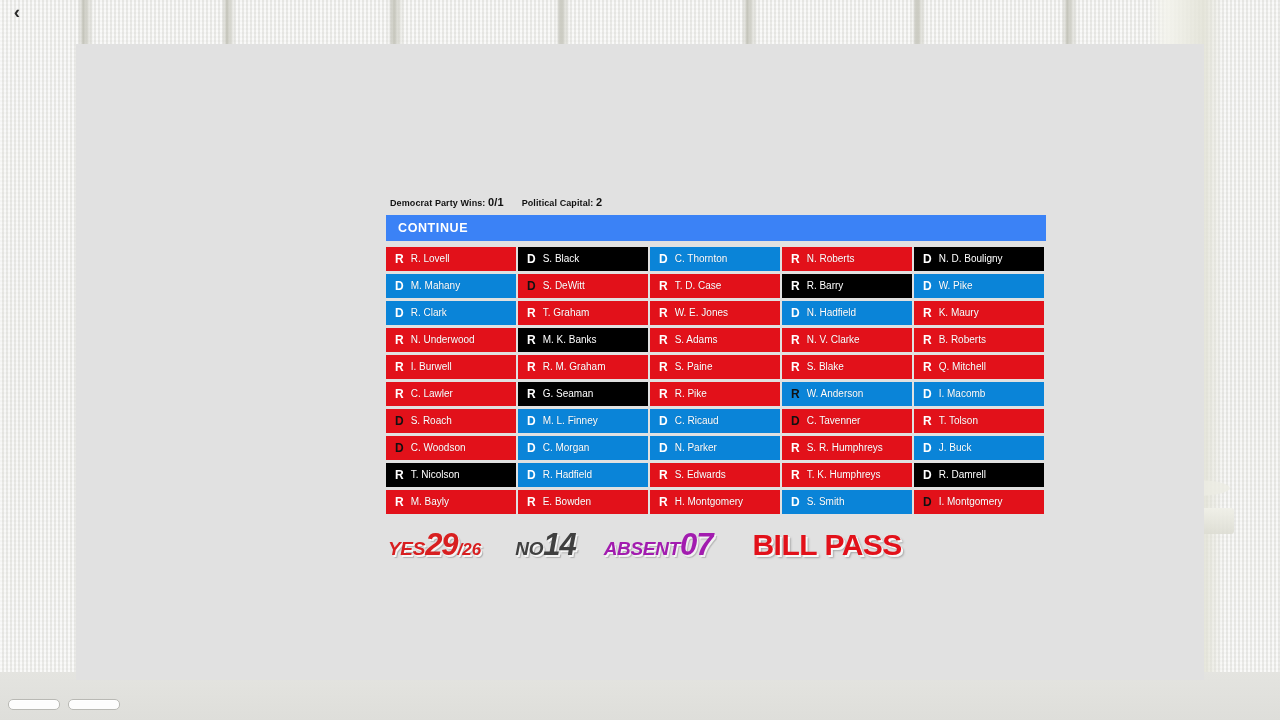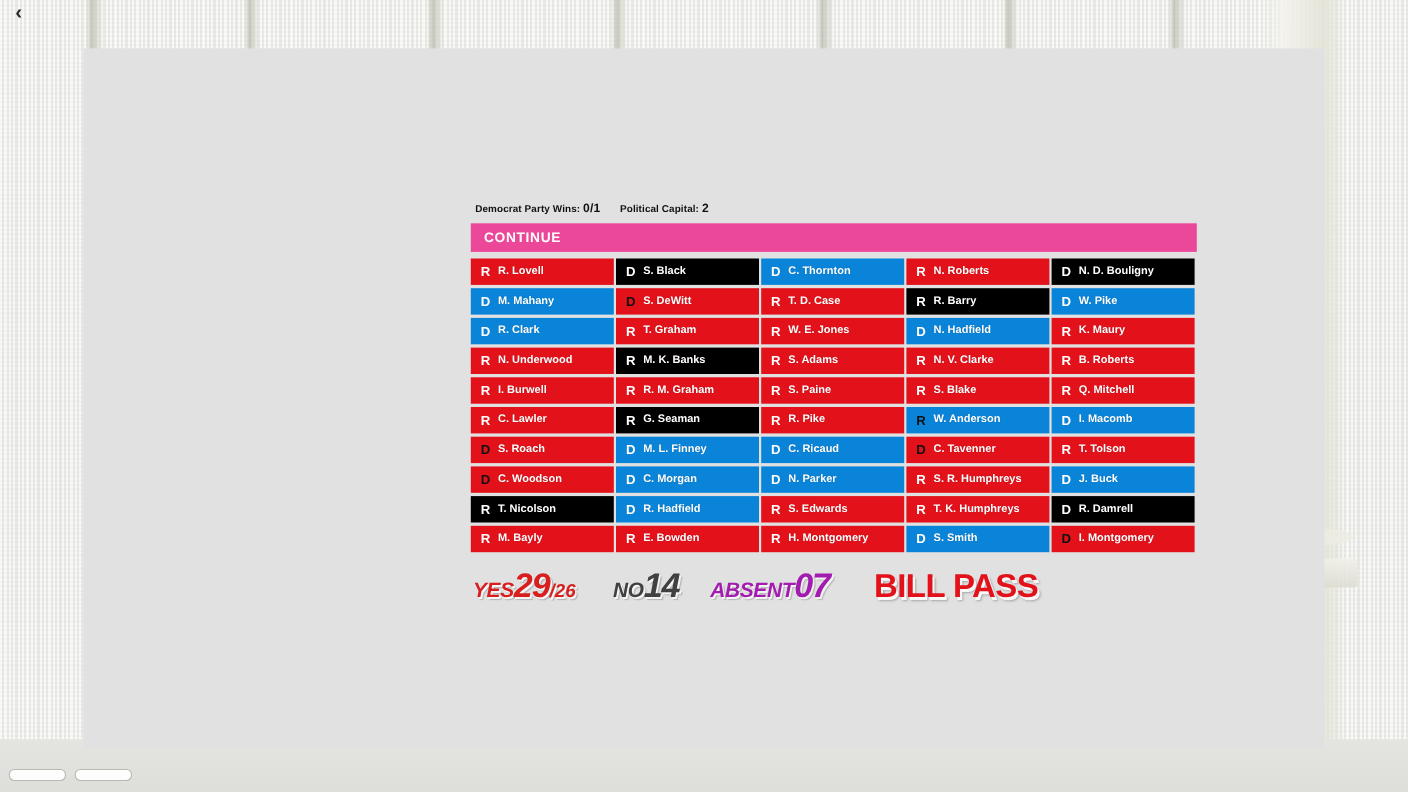--- a/index.html
+++ b/index.html
@@ -35,37 +35,37 @@
   
   #bottom-bars{position:absolute;left:8px;bottom:10px;display:flex;gap:8px;}
   .pill{width:50px;height:9px;border-radius:5px;background:#fdfdfd;
       border:1px solid #b9b9b4;box-shadow:inset 0 1px 0 #fff;}
 
   
   #panel{position:absolute;left:76px;top:44px;width:1128px;height:636px;
       background:#e1e1e1;}
 
   
-  #board{position:absolute;left:310px;top:140px;width:660px;margin-left:42px;}
+  #board{position:absolute;left:310px;top:152px;width:660px;}
 
   #meta{display:flex;gap:18px;align-items:baseline;
       font-size:9px;font-weight:bold;color:#111;letter-spacing:.1px;
       margin:0 0 7px 4px;}
   .meta-item{white-space:nowrap;}
   .meta-val{font-size:11px;}
 
-  #continue-bar{height:26px;background:#ec4899;color:#fff;display:flex;align-items:center;
+  #continue-bar{height:26px;background:#3b82f6;color:#fff;display:flex;align-items:center;
       padding-left:12px;font-size:12.5px;font-weight:bold;letter-spacing:.6px;cursor:pointer;}
 
   #grid{margin-top:6px;display:grid;grid-template-columns:repeat(5,130px);
       gap:3px 2px;}
   .card{height:24px;display:flex;align-items:center;gap:7px;padding:0 0 0 9px;
       box-sizing:border-box;cursor:pointer;overflow:hidden;}
   .card .p{font-size:12px;font-weight:bold;flex:0 0 auto;line-height:1;}
-  .card .nm{font-size:10px;font-weight:bold;line-height:1;white-space:nowrap;
+  .card .nm{font-size:10px;font-weight:normal;line-height:1;white-space:nowrap;
       text-shadow:0 0 1px rgba(0,0,0,.25);}
   .bg-red{background:#e2111a;}
   .bg-blue{background:#0a84d8;}
   .bg-black{background:#000;}
   .t-white{color:#fff;}
   .t-black{color:#111;}
 
   
   #tally{margin-top:13px;display:flex;align-items:baseline;gap:0;padding-left:2px;}
   .tally-group{display:flex;align-items:baseline;font-style:italic;}

